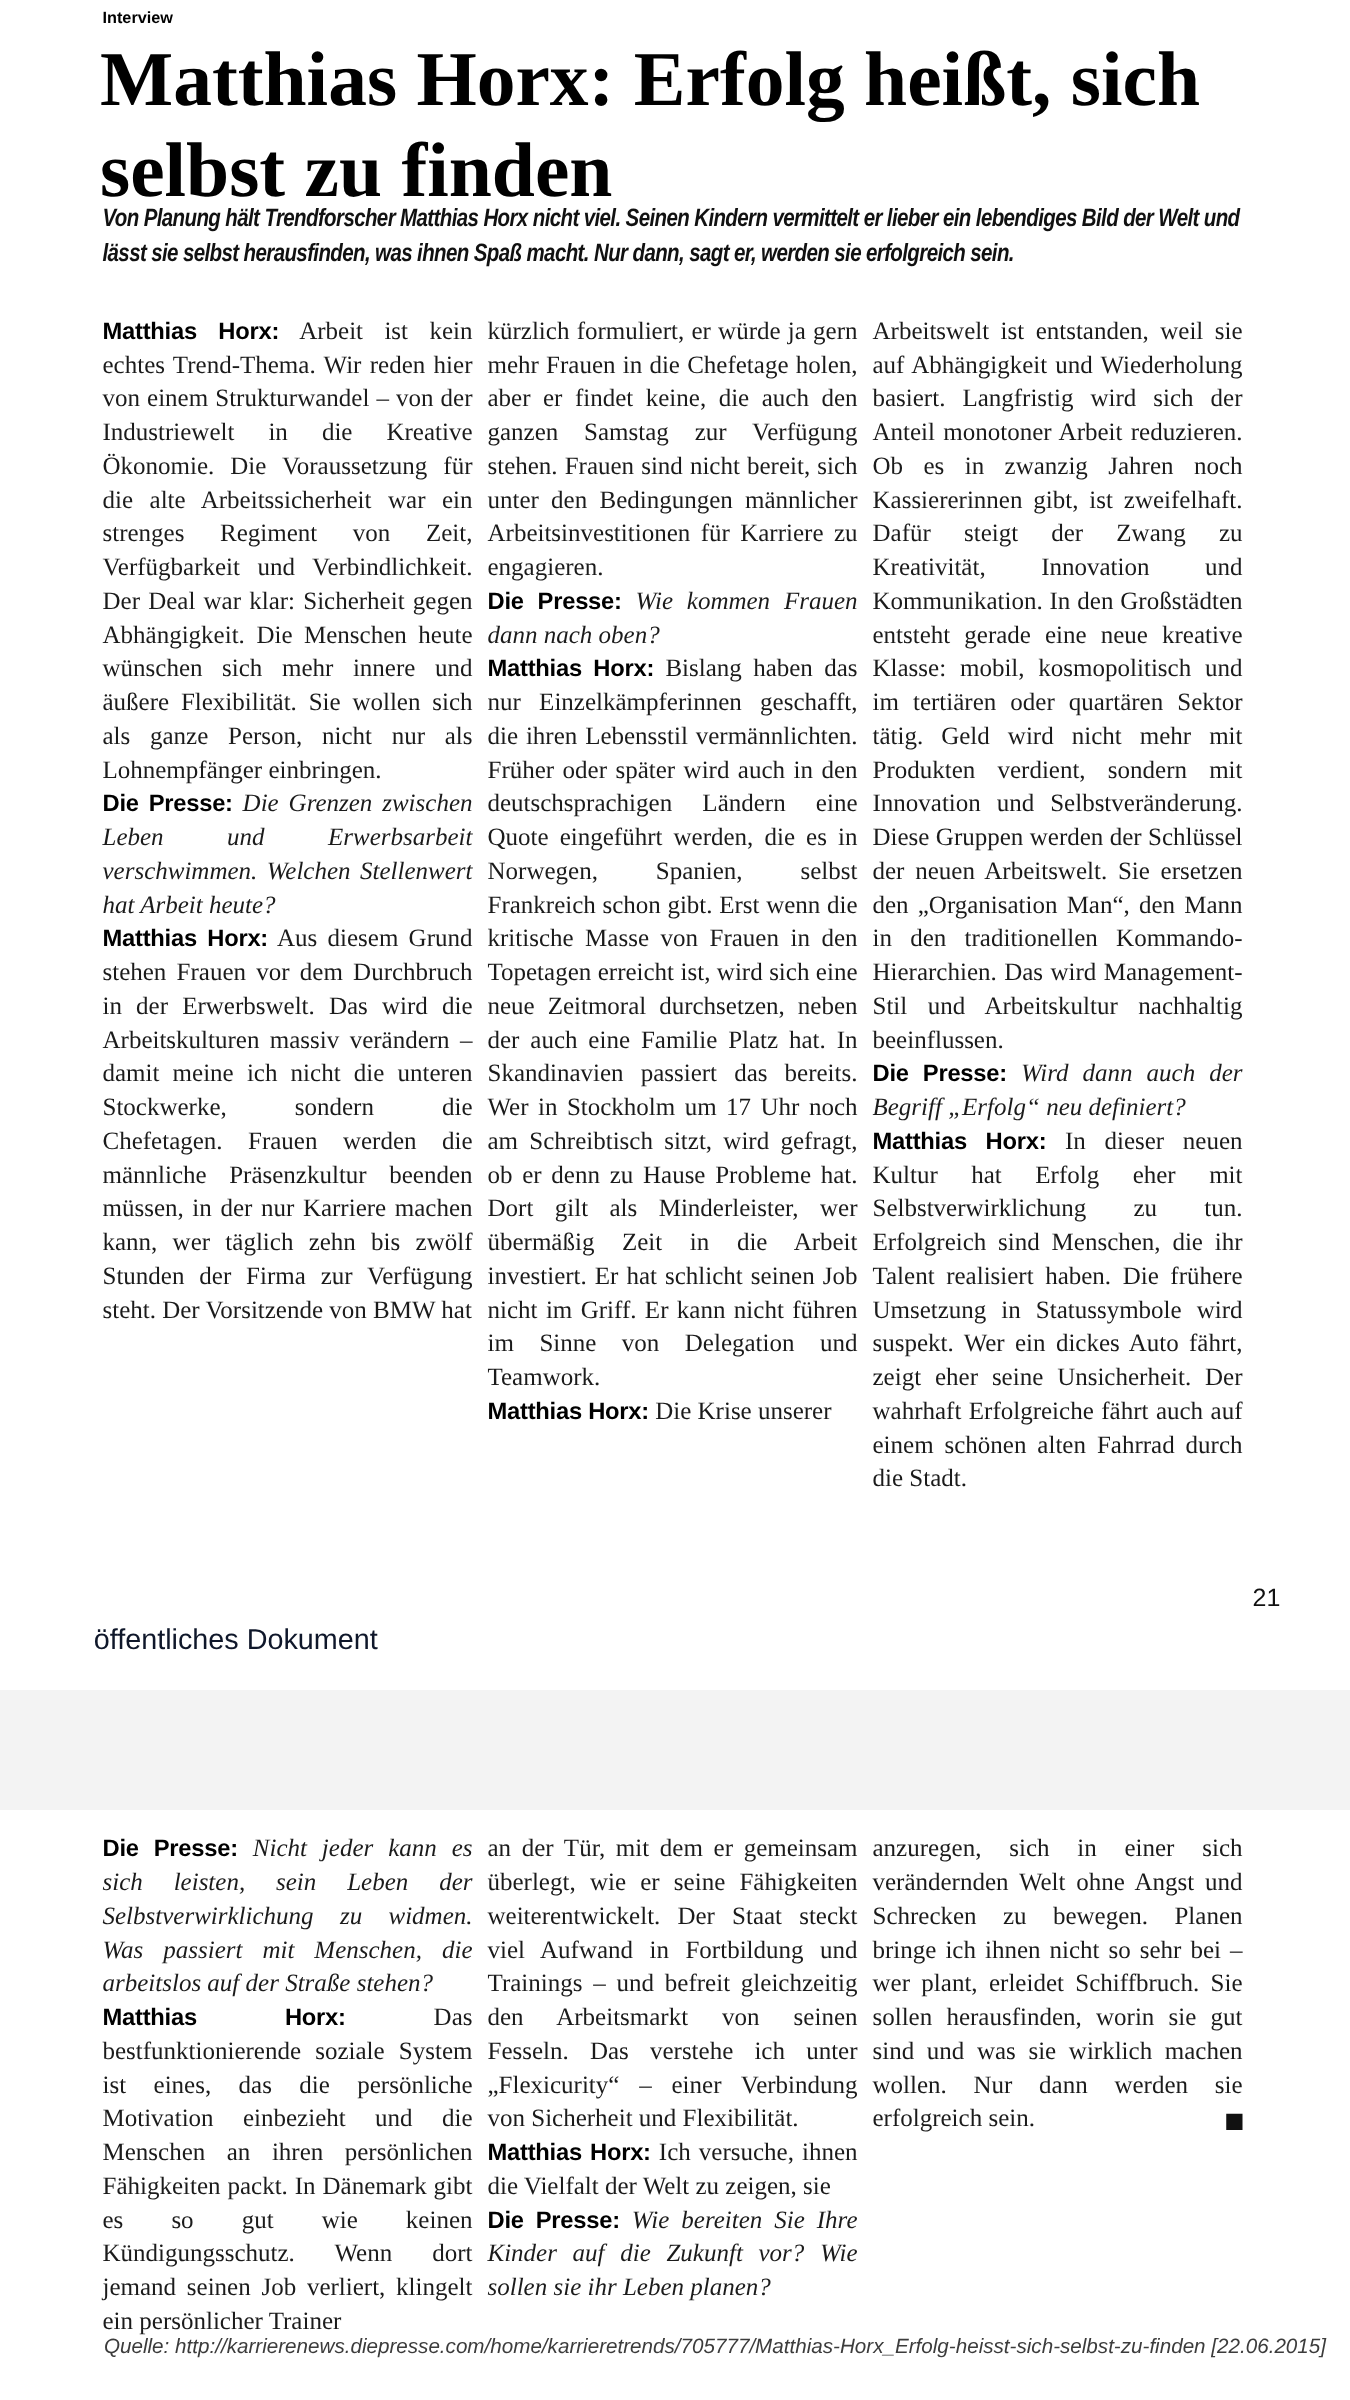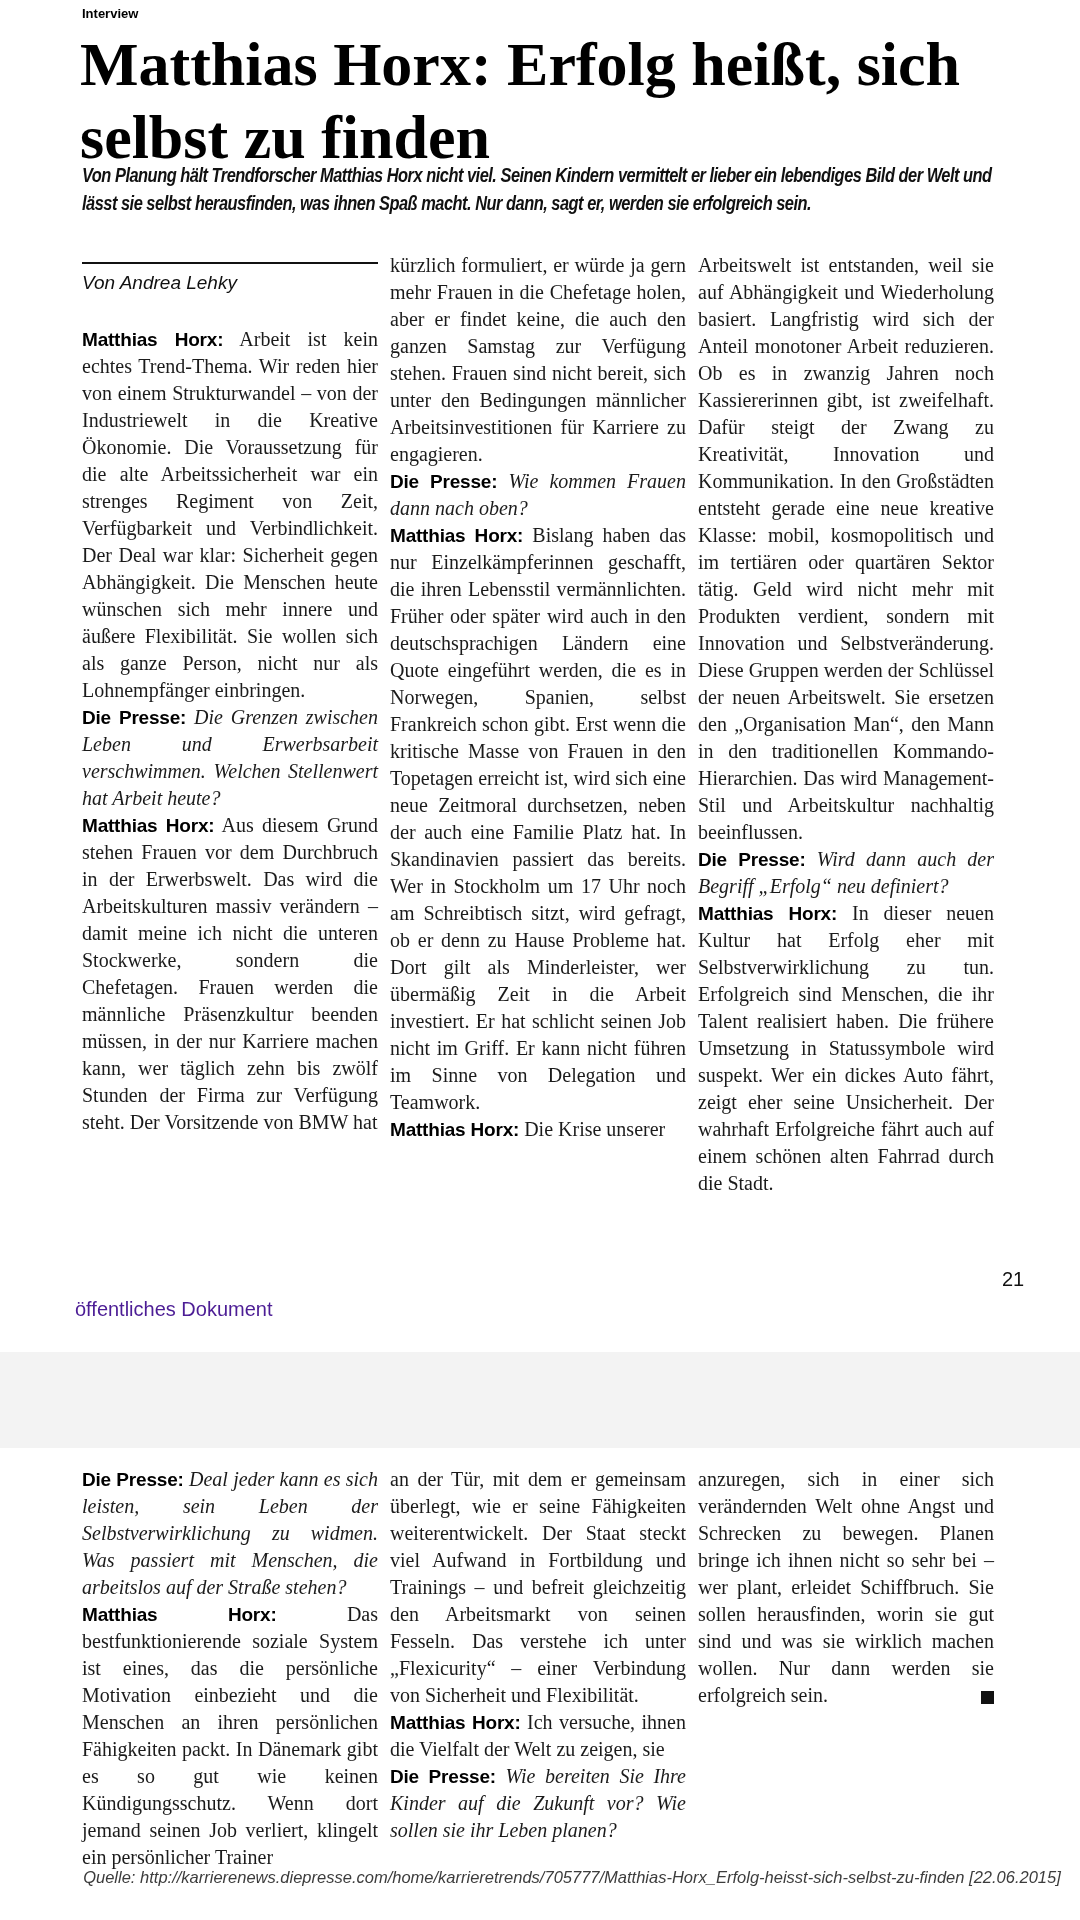--- a/index.html
+++ b/index.html
@@ -53,21 +53,21 @@
   .endmark{
     float:right;width:13px;height:13px;background:#111;margin-top:9px;
   }
   
   .page-number{
     left:1002px;top:1268px;
     font-family:"Liberation Sans",sans-serif;font-size:20px;color:#111;text-align:center;
   }
   .doc-label{
     left:75px;top:1298px;
-    font-family:"Liberation Sans",sans-serif;font-size:20px;color:#4c1d95;
+    font-family:"Liberation Sans",sans-serif;font-size:23px;color:#0f172a;
   }
   .page-gap{
     left:0;top:1352px;width:1080px;height:96px;background:#f3f3f3;
   }
   .source-line{
     left:0;top:1868px;width:1080px;text-align:center;
     font-family:"Liberation Sans",sans-serif;font-style:italic;
     font-size:16.5px;color:#3c3c3c;padding-left:32px;
   }
 </style>
@@ -78,23 +78,20 @@
 
 <h1 class="abs title" style="margin:0;">Matthias Horx: Erfolg heißt, sich selbst zu finden</h1>
 
 <div class="abs lead-wrap">
   <div class="lead">Von Planung hält Trendforscher Matthias Horx nicht viel. Seinen Kindern vermittelt er lieber ein lebendiges Bild der Welt und lässt sie selbst herausfinden, was ihnen Spaß macht. Nur dann, sagt er, werden sie erfolgreich sein.</div>
 </div>
 
 <div class="abs cols cols-1">
 
   <div class="col">
-    <div class="byline-block">
-      <span>Von Andrea Lehky</span>
-    </div>
     <p class="para">
       <span class="speaker">Matthias Horx:</span>
       <span class="at">Arbeit ist kein echtes Trend-Thema. Wir reden hier von einem Strukturwandel – von der Industriewelt in die Kreative Ökonomie. Die Voraussetzung für die alte Arbeitssicherheit war ein strenges Regiment von Zeit, Verfügbarkeit und Verbindlichkeit. Der Deal war klar: Sicherheit gegen Abhängigkeit. Die Menschen heute wünschen sich mehr innere und äußere Flexibilität. Sie wollen sich als ganze Person, nicht nur als Lohnempfänger einbringen.</span>
     </p>
     <p class="para">
       <span class="speaker">Die Presse:</span>
       <span class="qt">Die Grenzen zwischen Leben und Erwerbsarbeit verschwimmen. Welchen Stellenwert hat Arbeit heute?</span>
     </p>
     <p class="para">
       <span class="speaker">Matthias Horx:</span>
@@ -138,21 +135,21 @@
 <div class="abs page-number">21</div>
 <div class="abs doc-label">öffentliches Dokument</div>
 
 <div class="abs page-gap"></div>
 
 <div class="abs cols cols-2">
 
   <div class="col">
     <p class="para">
       <span class="speaker">Die Presse:</span>
-      <span class="qt">Deal jeder kann es sich leisten, sein Leben der Selbstverwirklichung zu widmen. Was passiert mit Menschen, die arbeitslos auf der Straße stehen?</span>
+      <span class="qt">Nicht jeder kann es sich leisten, sein Leben der Selbstverwirklichung zu widmen. Was passiert mit Menschen, die arbeitslos auf der Straße stehen?</span>
     </p>
     <p class="para">
       <span class="speaker">Matthias Horx:</span>
       <span class="at">Das bestfunktionierende soziale System ist eines, das die persönliche Motivation einbezieht und die Menschen an ihren persönlichen Fähigkeiten packt. In Dänemark gibt es so gut wie keinen Kündigungsschutz. Wenn dort jemand seinen Job verliert, klingelt ein persönlicher Trainer</span>
     </p>
   </div>
 
   <div class="col">
     <p class="para">
       <span class="at">an der Tür, mit dem er gemeinsam überlegt, wie er seine Fähigkeiten weiterentwickelt. Der Staat steckt viel Aufwand in Fortbildung und Trainings – und befreit gleichzeitig den Arbeitsmarkt von seinen Fesseln. Das verstehe ich unter „Flexicurity“ – einer Verbindung von Sicherheit und Flexibilität.</span>

